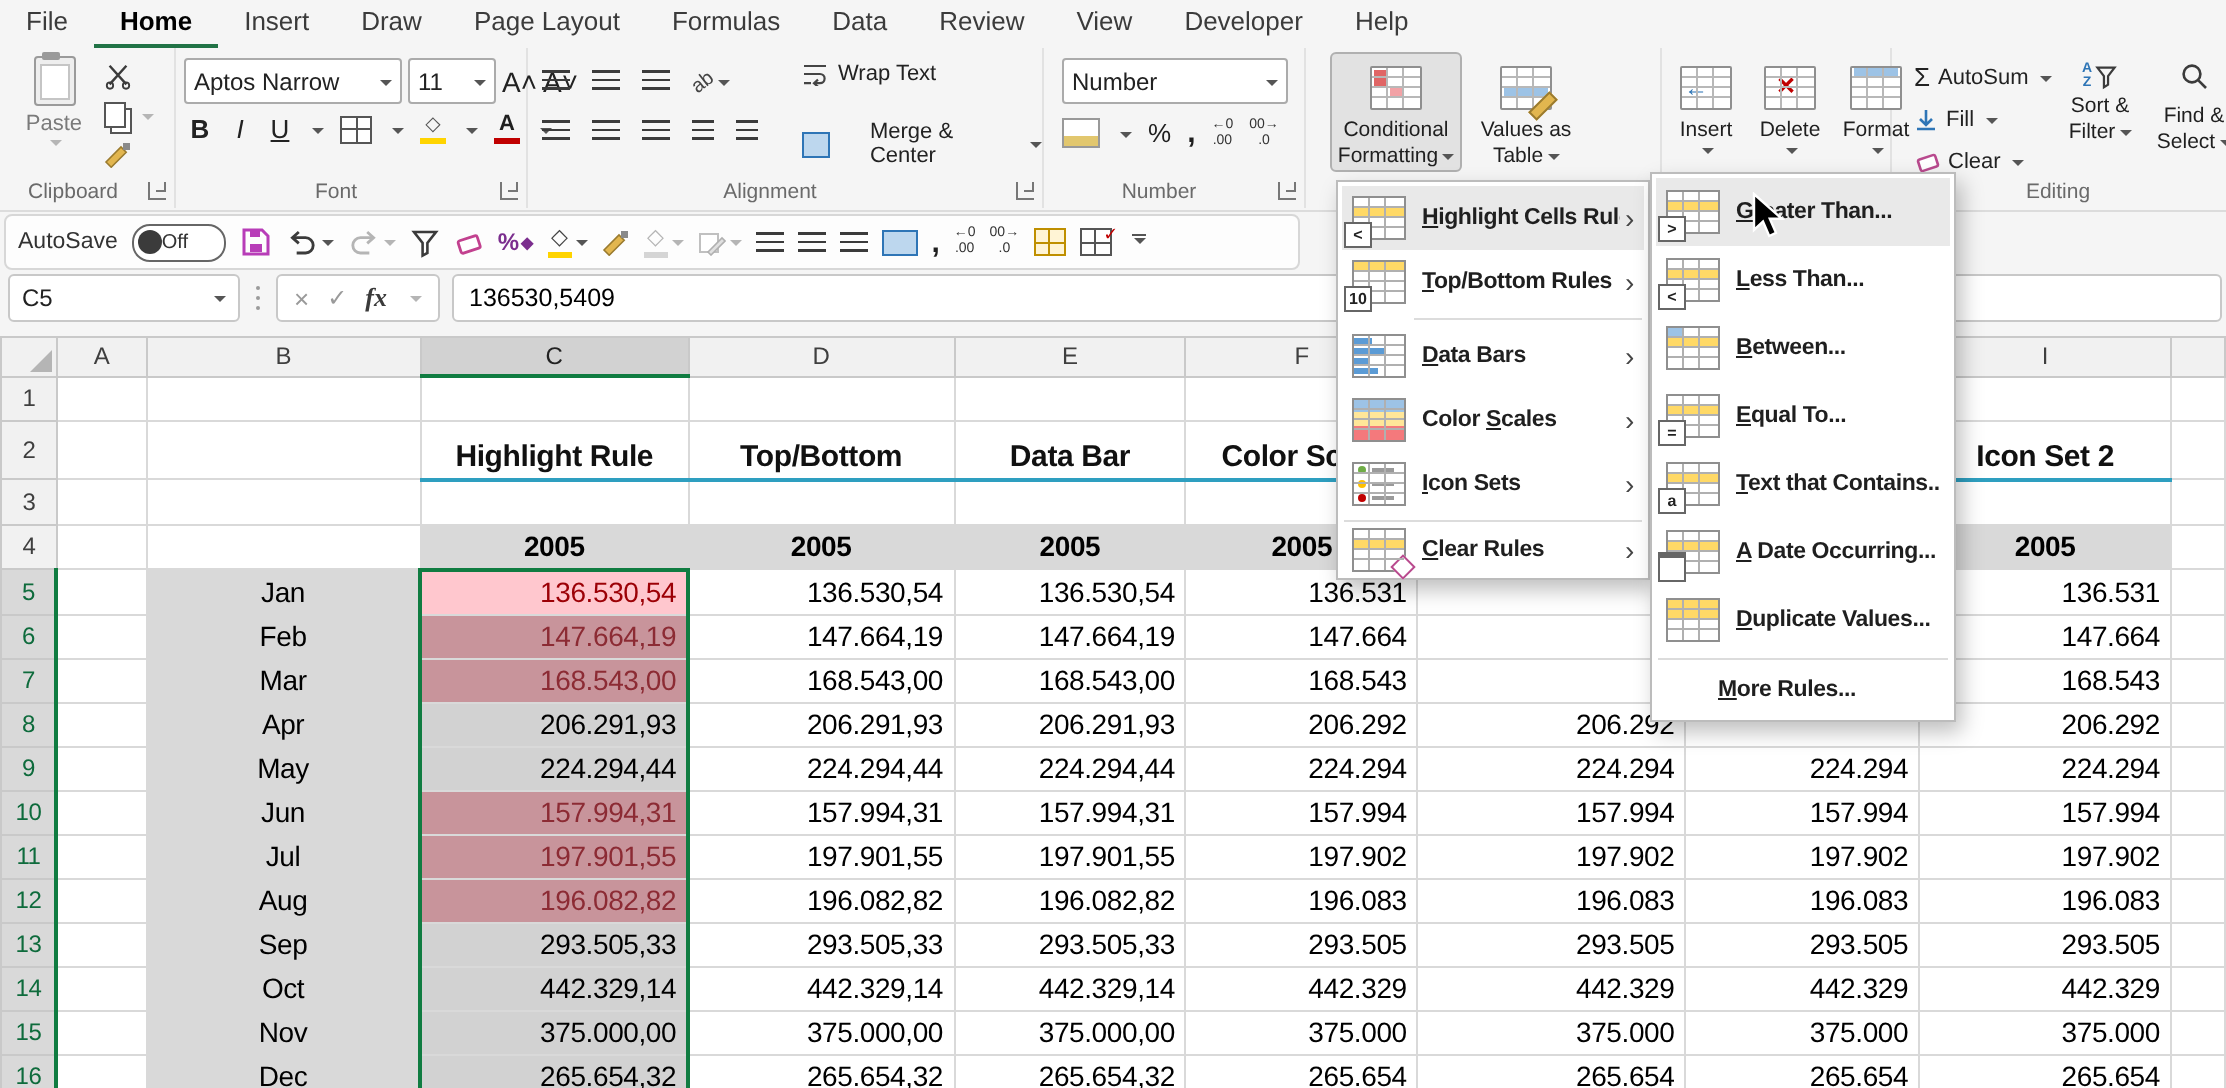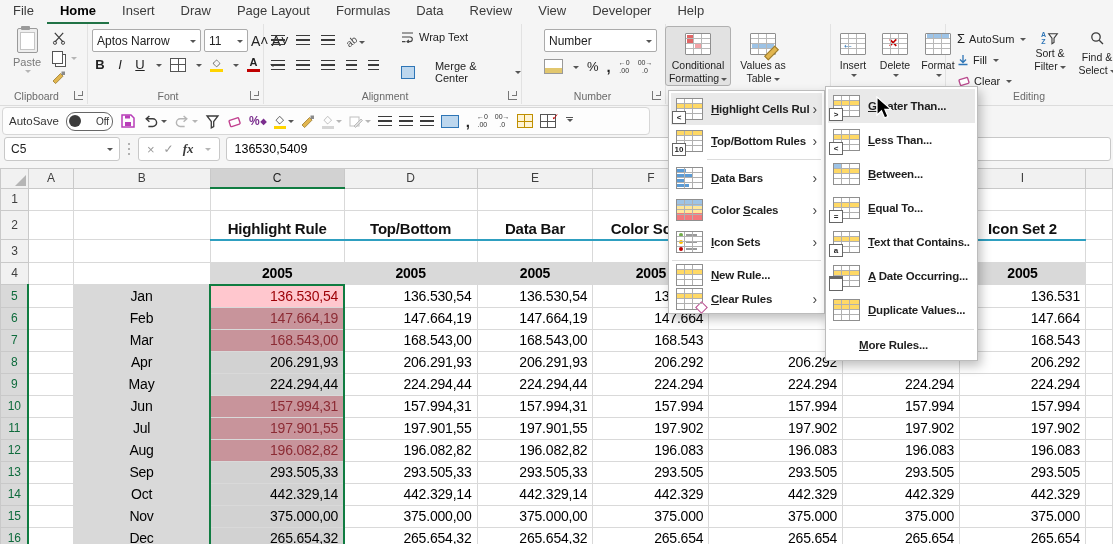--- a/index.html
+++ b/index.html
@@ -65,21 +65,21 @@
   .delx{left:5px;top:2px;font-size:12px;font-weight:700;color:#c00000;font-style:normal}
   .fmtb{left:1px;top:0;right:1px;height:4px;background:#9dc3e6}
   
   .edcol{position:absolute;left:12px;top:6px;display:flex;flex-direction:column;gap:4px}
   .edrow{display:flex;align-items:center;gap:4px;font-size:11px;height:17px;color:#222}
   .azv{display:flex;flex-direction:column;font-size:7px;font-weight:700;line-height:1;color:#2e75b6}
   
   .qatrow{position:absolute;left:0;top:106px;width:1113px;height:28px;background:#f5f5f5}
   .qat{position:absolute;left:2px;top:1px;width:634px;height:26px;background:#fdfdfd;border:1px solid #d7d7d7;border-radius:4px;display:flex;align-items:center;padding:0 6px;gap:7px}
   .qi{display:flex;align-items:center;justify-content:center;flex:none}
-  .tgl{width:41px;height:17px;border:1px solid #666;border-radius:9px;display:flex;align-items:center;gap:15px;padding:0 2px;font-size:10px;color:#333;background:#fff}
+  .tgl{width:41px;height:17px;border:1px solid #666;border-radius:9px;display:flex;align-items:center;gap:0;padding:0 2px;font-size:10px;color:#333;background:#fff}
   .knob{width:12px;height:12px;border-radius:50%;background:#3b3b3b}
   .fcic{display:flex;flex-direction:column;align-items:center;line-height:1;font-size:11px;color:#444}
   .fcic .bar{width:12px;height:3px;margin-top:1px}
   
   .fbar{position:absolute;left:0;top:136px;width:1113px;height:26px;display:flex;align-items:center;gap:6px;padding-left:4px;box-sizing:border-box}
   .namebox{width:102px;height:22px;background:#fff;border:1px solid #c8c8c8;border-radius:3px;display:flex;align-items:center;justify-content:space-between;font-size:12px;padding:0 6px;color:#222}
   .vdots{width:2px;height:2px;border-radius:50%;background:#9a9a9a;box-shadow:0 -5px 0 #9a9a9a,0 5px 0 #9a9a9a;margin:0 2px}
   .fxbox{height:22px;background:#fff;border:1px solid #c8c8c8;border-radius:3px;display:flex;align-items:center;gap:9px;padding:0 8px;font-size:13px;color:#9a9a9a}
   .fx{font-style:italic;font-family:"Liberation Serif",serif;color:#3b3b3b;font-weight:700}
   .finput{flex:1;height:22px;background:#fff;border:1px solid #c8c8c8;border-radius:3px;display:flex;align-items:center;padding:0 8px;font-size:12.5px;color:#000;margin-right:2px}
@@ -253,21 +253,21 @@
       </div>
       <div class="merge">
         <span class="mgc"></span>
         <span>Merge &amp; Center</span>
         <span class="chev"></span>
       </div>
       <div class="glabel"><span>Alignment</span></div>
       <span class="dlg"></span>
     </div>
 
-    <div class="grp" style="left:534px;width:131px">
+    <div class="grp" style="left:521px;width:131px">
       <span class="combo" style="position:absolute;left:10px;top:5px;width:103px">
           <span>Number</span>
           <span class="chev"></span>
         </span>
       <div style="position:absolute;left:10px;top:34px;display:flex;align-items:center;gap:8px">
         <span class="acc"></span>
           <span class="chev"></span>
         <span style="font-size:13px">%</span>
         <span style="font-size:15px;font-weight:700">,</span>
         <span class="decic">←0<br>.00</span>
@@ -776,26 +776,20 @@
           <span class="ish h2"></span>
           <span class="ish h3"></span>
         </span>
         <span class="lbl"><span></span><span class="u">I</span><span>con Sets</span></span>
         <span class="arr">›</span>
       </div>
       <div class="msep"></div>
       <div class="mi sm">
         <span class="mgrid">
           <span class="bandm"></span>
-        </span>
-        <span class="lbl"><span></span><span class="u">N</span><span>ew Rule...</span></span>
-      </div>
-      <div class="mi sm">
-        <span class="mgrid">
-          <span class="bandm"></span>
           <span class="crd"></span>
         </span>
         <span class="lbl"><span></span><span class="u">C</span><span>lear Rules</span></span>
         <span class="arr">›</span>
       </div>
     </div>
   <div class="menu" id="cf-submenu">
       <div class="mi hov">
         <span class="mgrid">
           <span class="bandm"></span>

